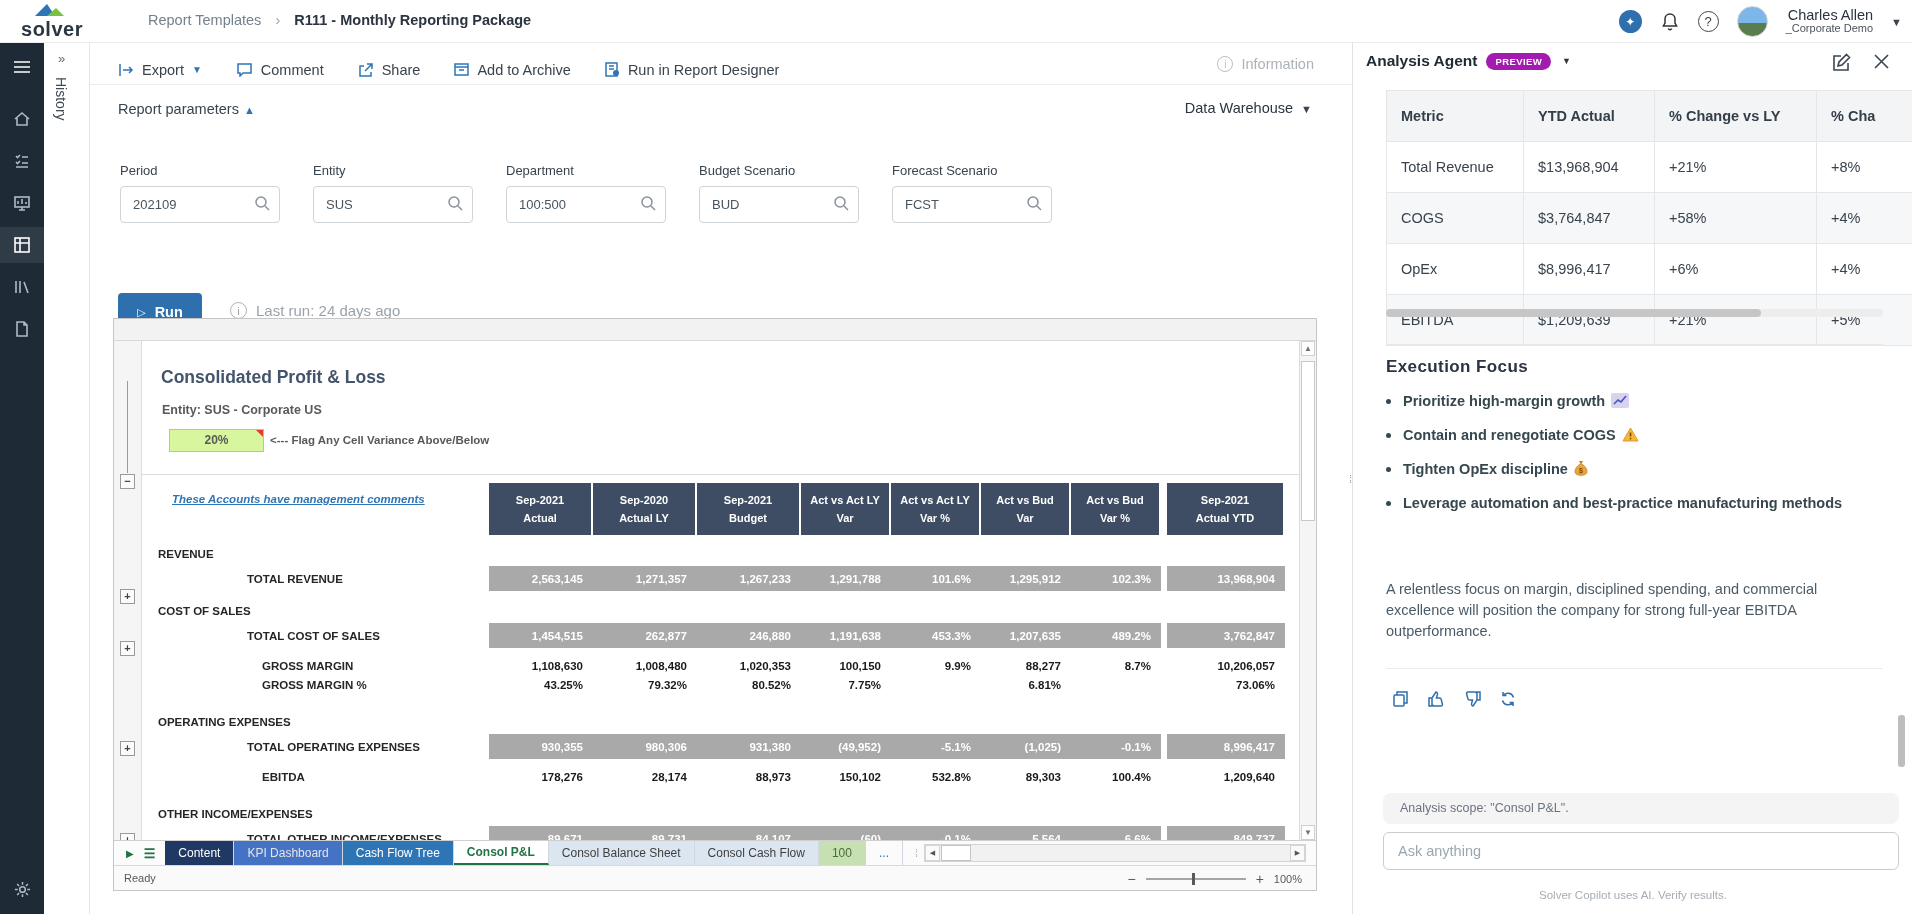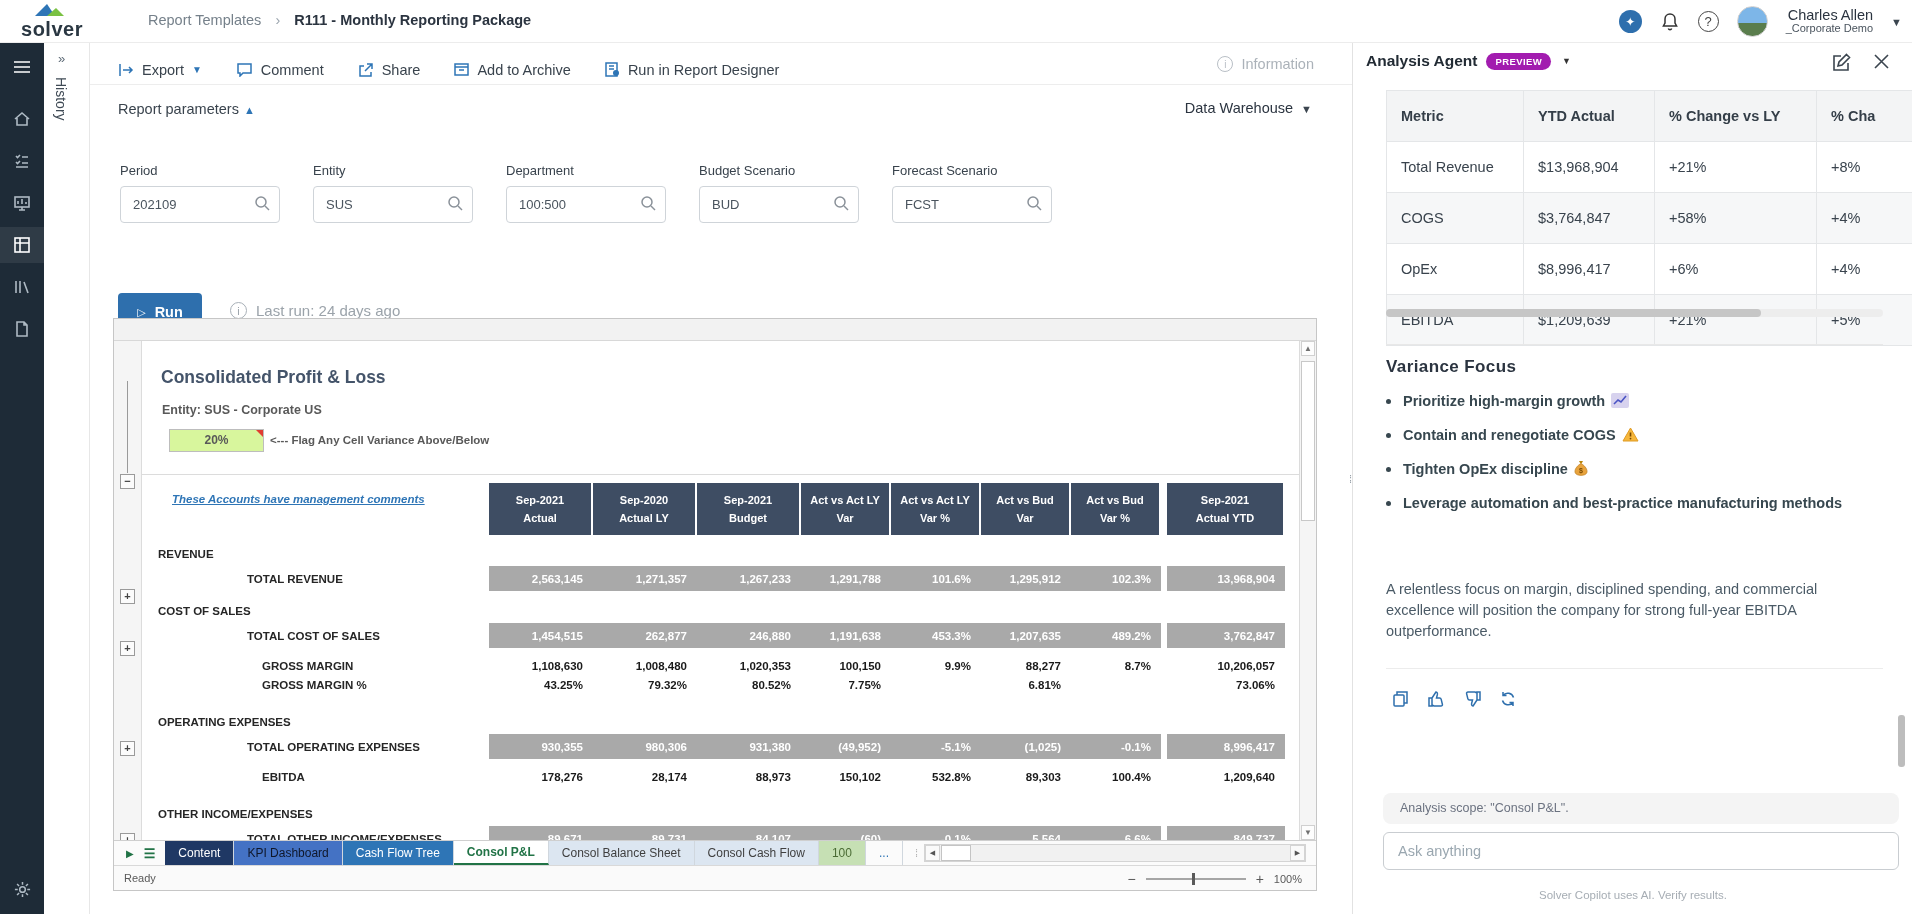--- a/index.html
+++ b/index.html
@@ -497,21 +497,21 @@
         </div>
     </div>
 
     <div id="tabbar">
       <div id="tabnav">
         <span class="tri">▶</span>
         <span class="burger">☰</span>
       </div>
       <div id="tabs" style="display:flex;">
           <div class="sheet-tab" style="background: rgb(31, 56, 100); color: rgb(255, 255, 255);">Content</div>
-          <div class="sheet-tab" style="background: rgb(68, 114, 196); color: #0f172a;">KPI Dashboard</div>
+          <div class="sheet-tab" style="background: rgb(68, 114, 196); color: #e5e5e5;">KPI Dashboard</div>
           <div class="sheet-tab" style="background: rgb(46, 117, 182); color: rgb(255, 255, 255);">Cash Flow Tree</div>
           <div class="sheet-tab active" style="background: rgb(255, 255, 255); color: rgb(33, 115, 70);">Consol P&amp;L</div>
           <div class="sheet-tab" style="background: rgb(220, 230, 241); color: rgb(63, 63, 63);">Consol Balance Sheet</div>
           <div class="sheet-tab" style="background: rgb(220, 230, 241); color: rgb(63, 63, 63);">Consol Cash Flow</div>
           <div class="sheet-tab" style="background: rgb(198, 224, 180); color: rgb(74, 107, 52);">100</div>
           <div class="sheet-tab" style="background: transparent; color: rgb(46, 117, 182);">...</div>
         </div>
       <div id="tab-extra">
         <span class="dotsep">⁞</span>
       </div>
@@ -592,21 +592,21 @@
           <td>+21%</td>
           <td>+5%</td>
         </tr>
       </tbody>
   </table>
   <div id="agent-hscroll">
       <div class="thumb"></div>
     </div>
   <div id="agent-div1"></div>
 
-  <div id="focus-title">Variance Focus</div>
+  <div id="focus-title">Execution Focus</div>
   <div id="focus-list">
       <div class="fitem">
         <span class="dot"></span>
         <span>Prioritize high-margin growth<svg class="fico" width="18" height="15" viewBox="0 0 18 15">
             <rect x="0" y="0" width="18" height="15" rx="2" fill="#d7d2ee"></rect>
             <path d="M3 11l4-4 3 2 5-6" stroke="#4a54c4" stroke-width="1.6" fill="none"></path>
           </svg></span>
       </div>
       <div class="fitem">
         <span class="dot"></span>

